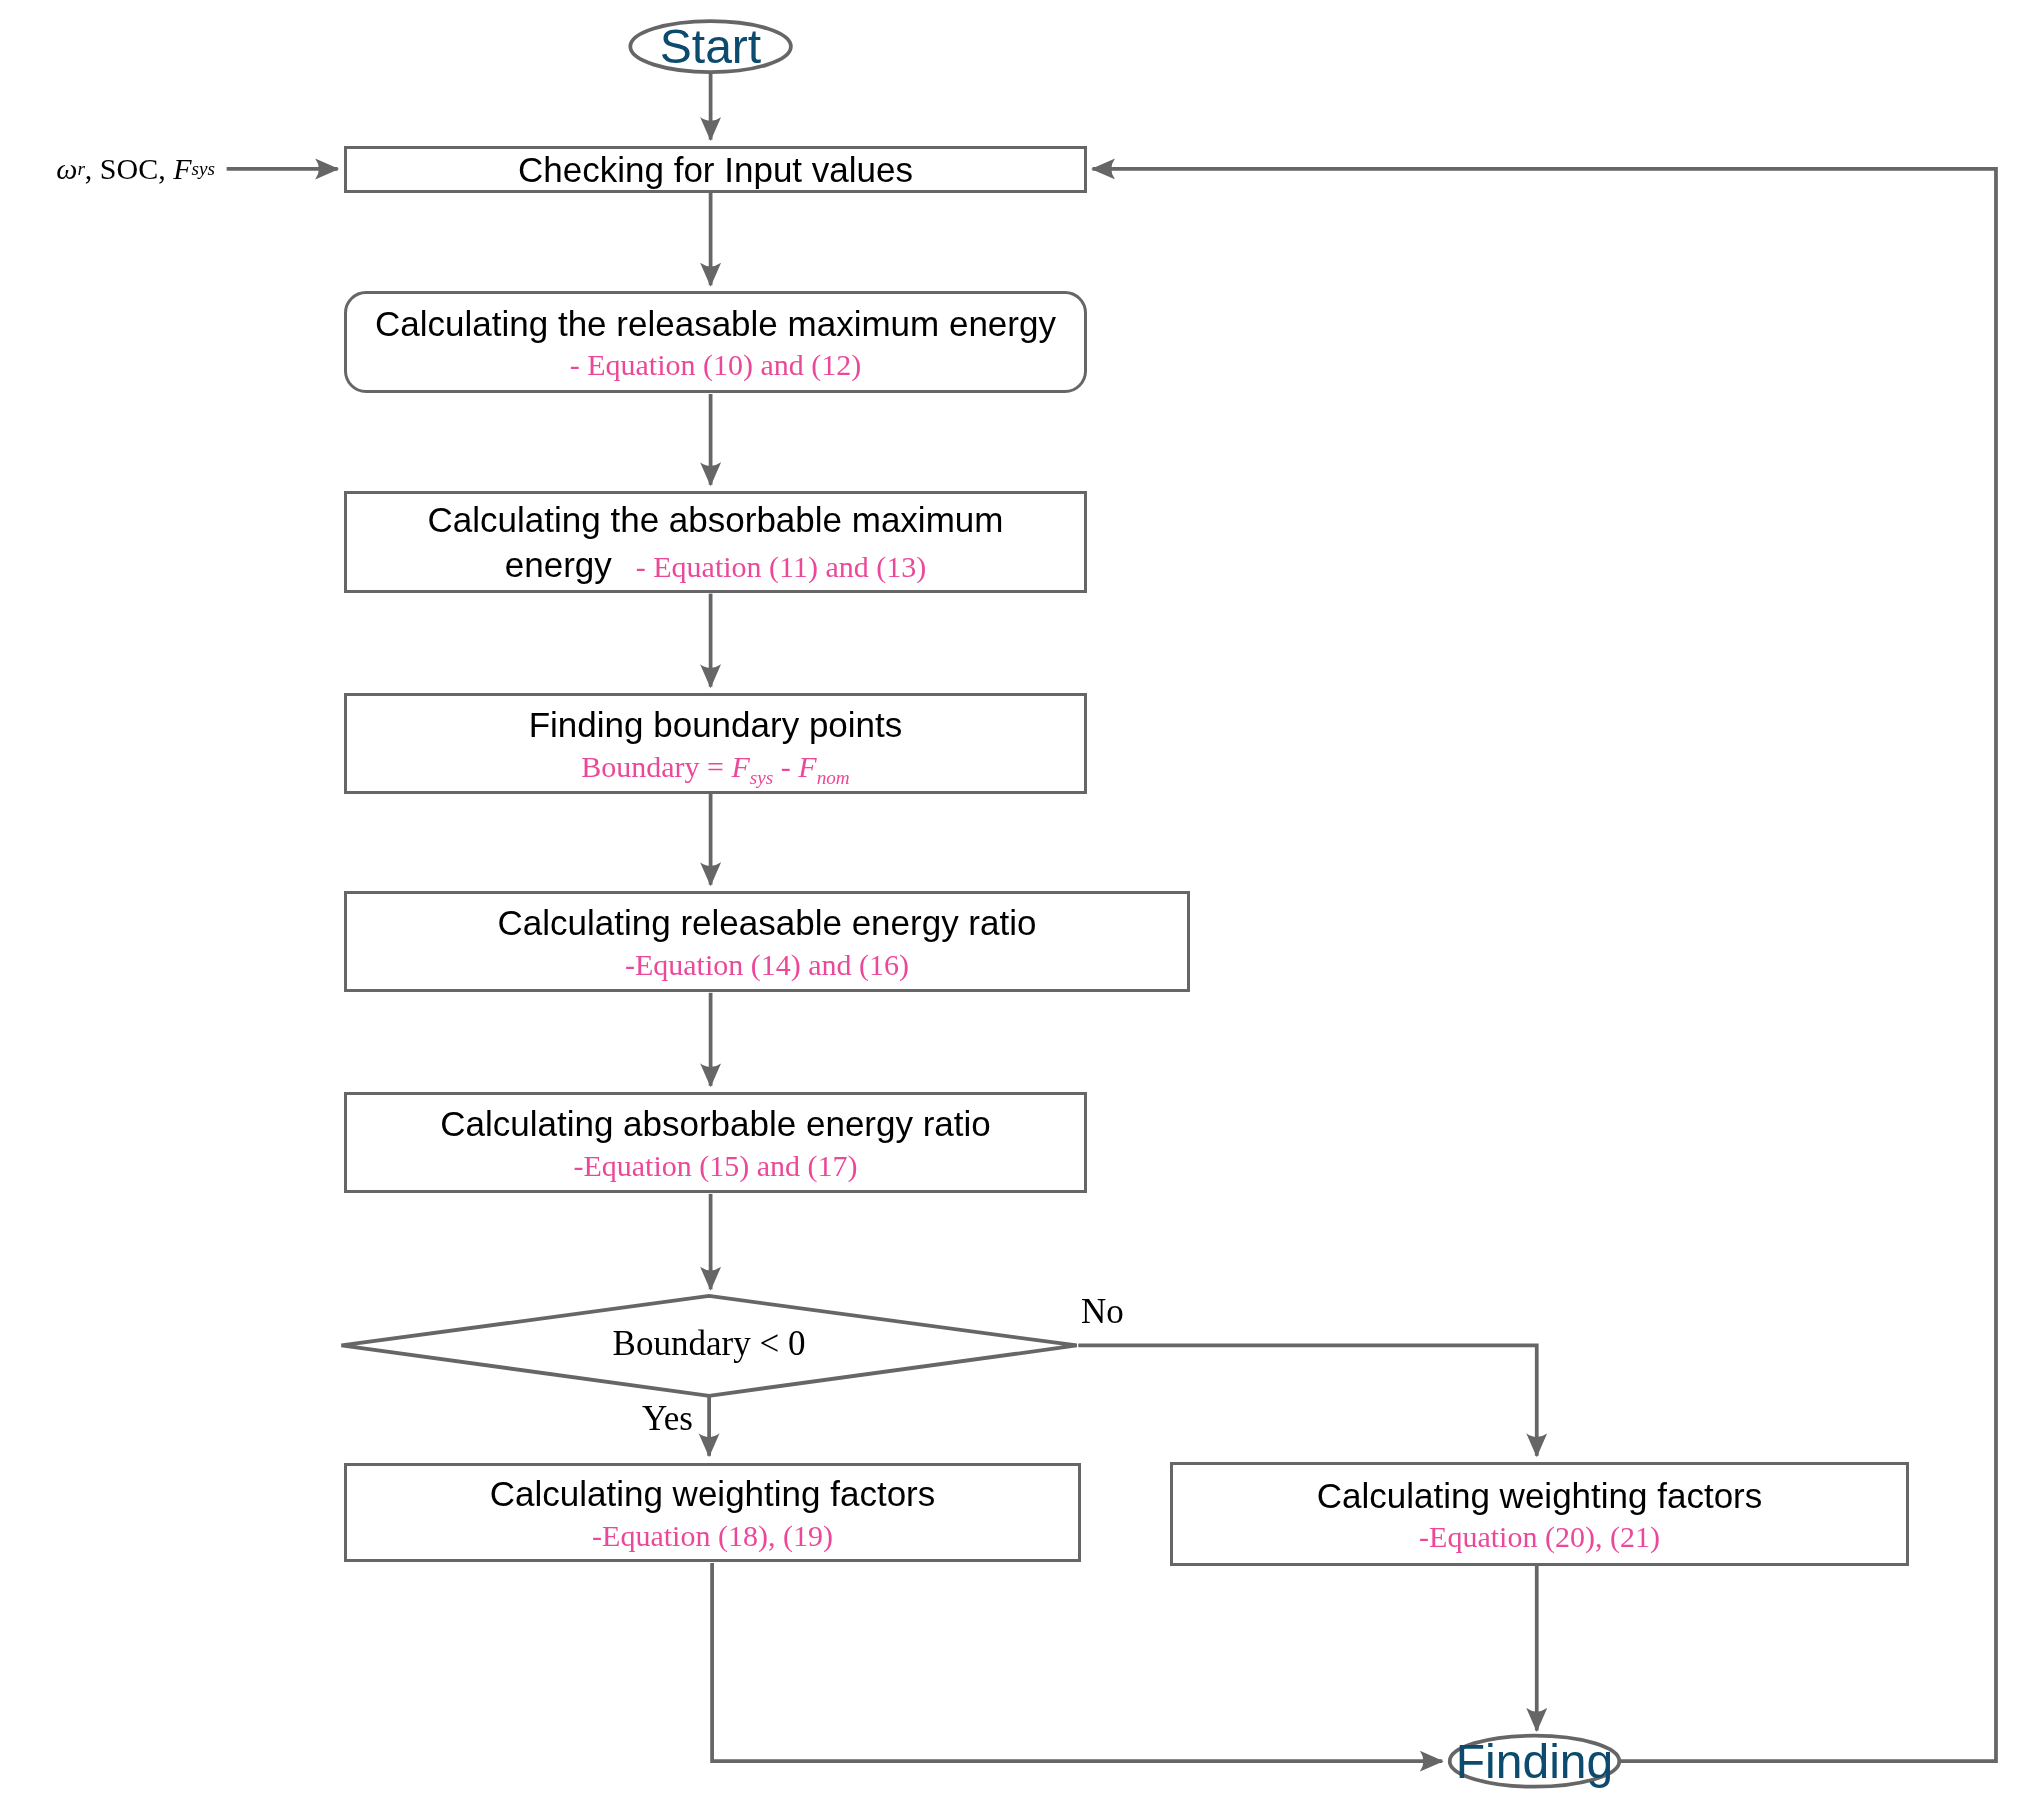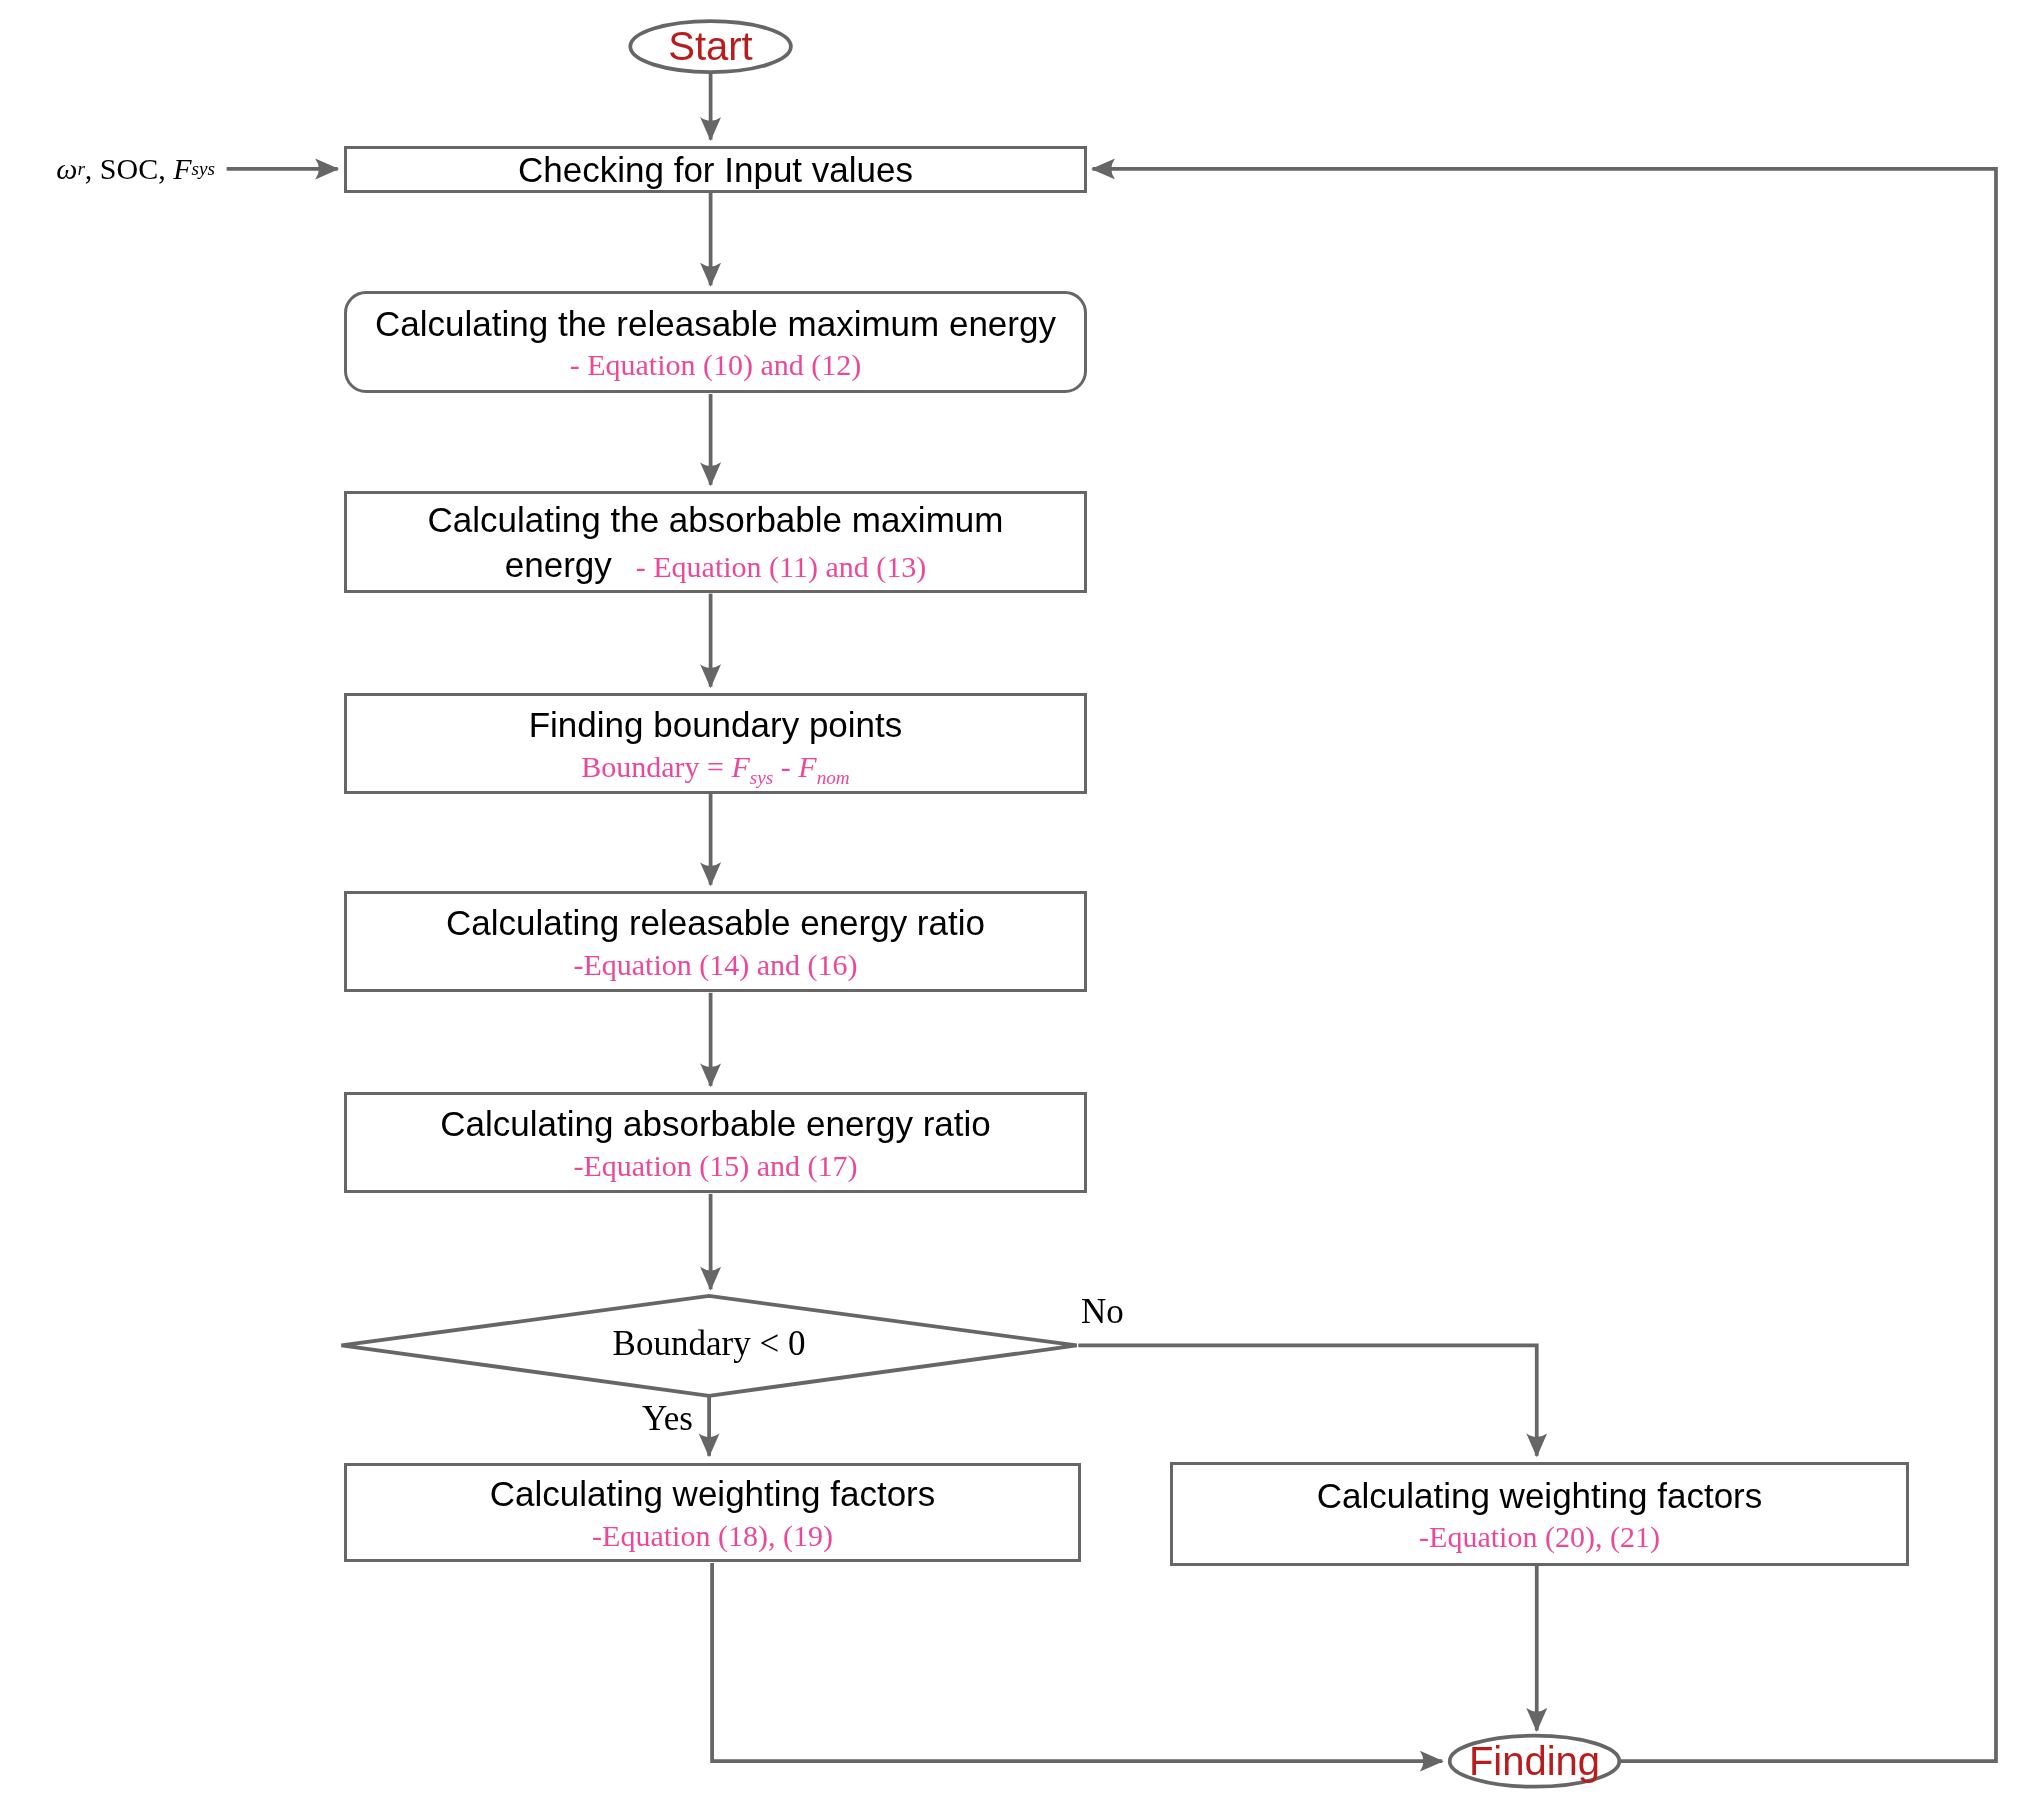--- a/index.html
+++ b/index.html
@@ -27,21 +27,21 @@
   }
   .t2{
     font-family:"Liberation Serif", serif;
     font-size:30px;line-height:1.25;color:#ec4899;
   }
   .mixline{display:flex;align-items:baseline;justify-content:center;}
   .mixline .t2{margin-left:24px;}
   sub{font-size:64%;line-height:0;font-style:italic;}
   .terminal-label{
     position:absolute;display:flex;align-items:center;justify-content:center;
-    font-family:"Liberation Sans", sans-serif;font-size:40px;color:#b91c1c;
+    font-family:"Liberation Sans", sans-serif;font-size:48px;color:#0c4a6e;
   }
   .serif-label{
     position:absolute;
     font-family:"Liberation Serif", serif;
     font-size:35px;color:#000;
   }
   .input-label{
     position:absolute;left:15px;top:147px;width:200px;height:44px;
     display:flex;align-items:center;justify-content:flex-end;
     font-family:"Liberation Serif", serif;font-size:30px;color:#000;
@@ -111,21 +111,21 @@
       <span class="t1">energy</span>
       <span class="t2">- Equation (11) and (13)</span>
     </div>
   </div>
 
   <div class="box" style="left:344px;top:693px;width:743px;height:101px;">
     <div class="t1">Finding boundary points</div>
     <div class="t2"><span>Boundary = </span><span class="ital">F</span><sub>sys</sub><span style="white-space:pre;"> - </span><span class="ital">F</span><sub>nom</sub></div>
   </div>
 
-  <div class="box" style="left:344px;top:891px;width:743px;height:101px;">
+  <div class="box" style="left:344px;top:891px;width:846px;height:101px;">
     <div class="t1">Calculating releasable energy ratio</div>
     <div class="t2">-Equation (14) and (16)</div>
   </div>
 
   <div class="box" style="left:344px;top:1092px;width:743px;height:101px;">
     <div class="t1">Calculating absorbable energy ratio</div>
     <div class="t2">-Equation (15) and (17)</div>
   </div>
 
   <div class="decision-label">Boundary &lt; 0</div>

